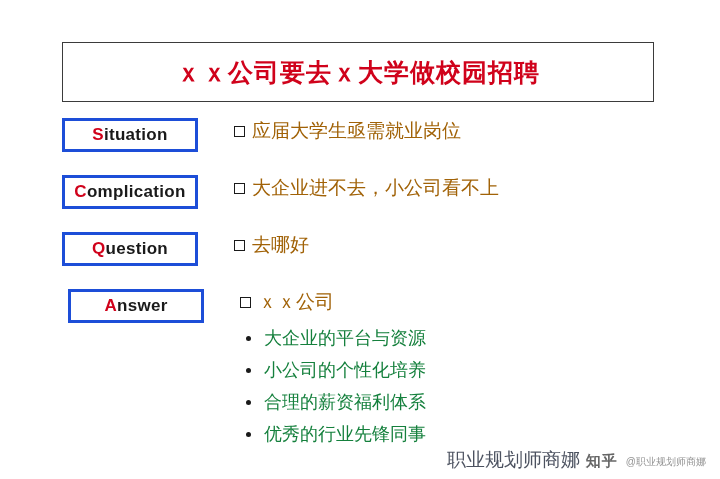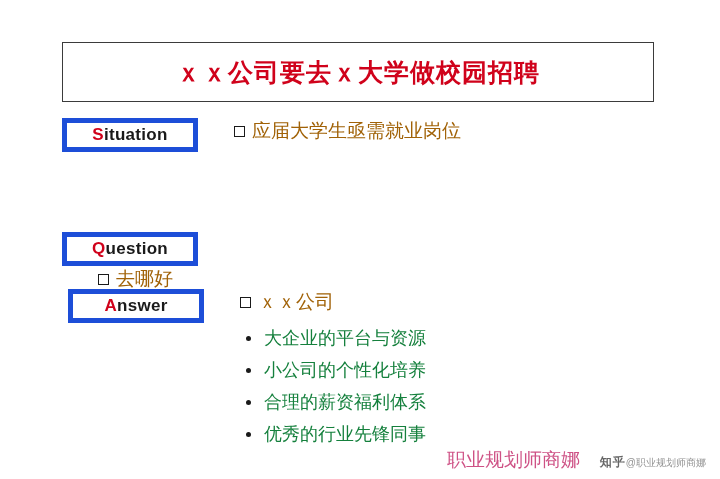--- a/index.html
+++ b/index.html
@@ -45,21 +45,21 @@
   
   .row {
     position: absolute;
     left: 62px;
     display: flex;
     align-items: flex-start;
   }
   .label-box {
     width: 136px;
     height: 34px;
-    border: 5px solid #1d4ed8;
+    border: 3px solid #1d4ed8;
     box-sizing: border-box;
     display: flex;
     align-items: center;
     justify-content: center;
     background: #ffffff;
     flex: none;
   }
   .label-text {
     font-size: 17px;
     font-weight: bold;
@@ -121,36 +121,36 @@
     position: absolute;
     right: 14px;
     bottom: 8px;
     display: flex;
     align-items: center;
     color: #8a8a8a;
     font-size: 15px;
     opacity: 0.92;
   }
   .zhihu-logo {
-    font-size: 12px;
+    font-size: 15px;
     font-weight: bold;
     color: #5a5a5a;
-    margin-right: 0;
+    margin-right: 8px;
     letter-spacing: 1px;
   }
   .zhihu-at {
     font-size: 10px;
     color: #8a8a8a;
   }
   .wm-ghost {
     position: absolute;
     right: 140px;
     bottom: 6px;
     font-size: 19px;
-    color: #be185d;
+    color: #0f172a;
     opacity: 0.75;
     white-space: nowrap;
   }
 </style>
 </head>
 <body>
 
 <div class="slide">
 
   <div class="title-box">
@@ -160,22 +160,31 @@
   <div class="row" style="top:118px;">
     <div class="label-box">
       <span class="label-text"><span class="initial">S</span><span>ituation</span></span>
     </div>
     <div class="bullet-line">
       <span class="square-bullet"></span>
       <span class="bullet-text">应届大学生亟需就业岗位</span>
     </div>
   </div>
 
-
-  <div class="row" style="top:232px;flex-direction:column;">
+  <div class="row" style="top:175px;">
+    <div class="label-box">
+      <span class="label-text"><span class="initial">C</span><span>omplication</span></span>
+    </div>
+    <div class="bullet-line">
+      <span class="square-bullet"></span>
+      <span class="bullet-text">大企业进不去，小公司看不上</span>
+    </div>
+  </div>
+
+  <div class="row" style="top:232px;">
     <div class="label-box">
       <span class="label-text"><span class="initial">Q</span><span>uestion</span></span>
     </div>
     <div class="bullet-line">
       <span class="square-bullet"></span>
       <span class="bullet-text">去哪好</span>
     </div>
   </div>
 
   <div class="row" style="top:289px;margin-left:6px;">

